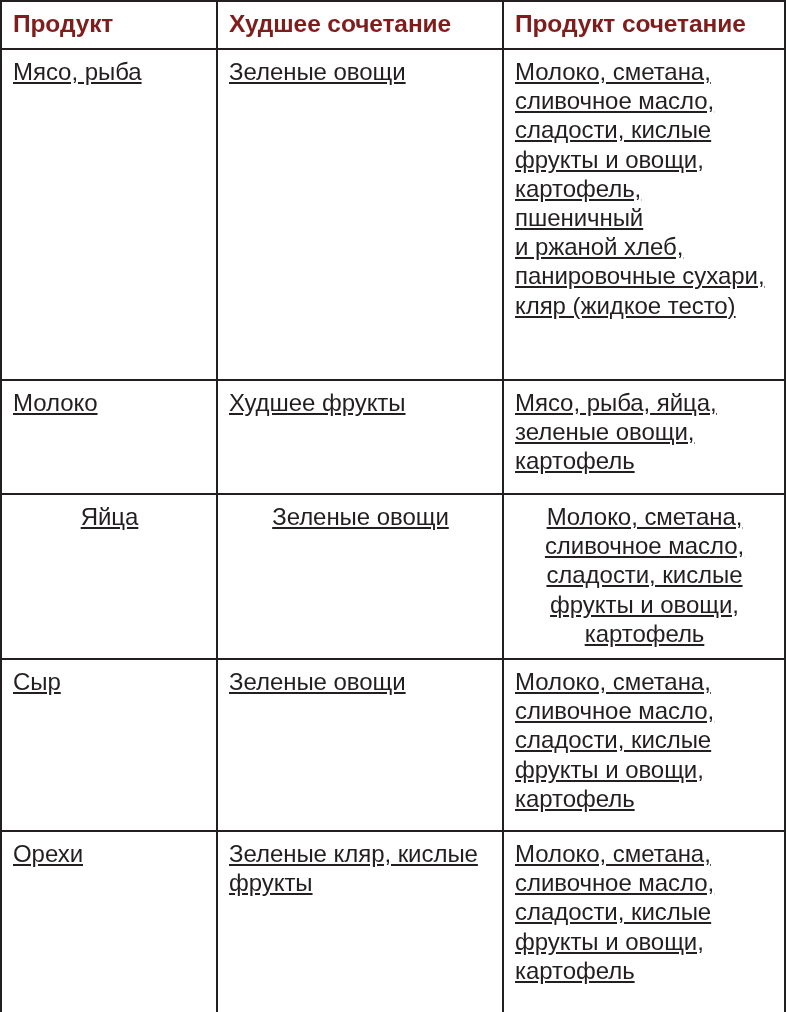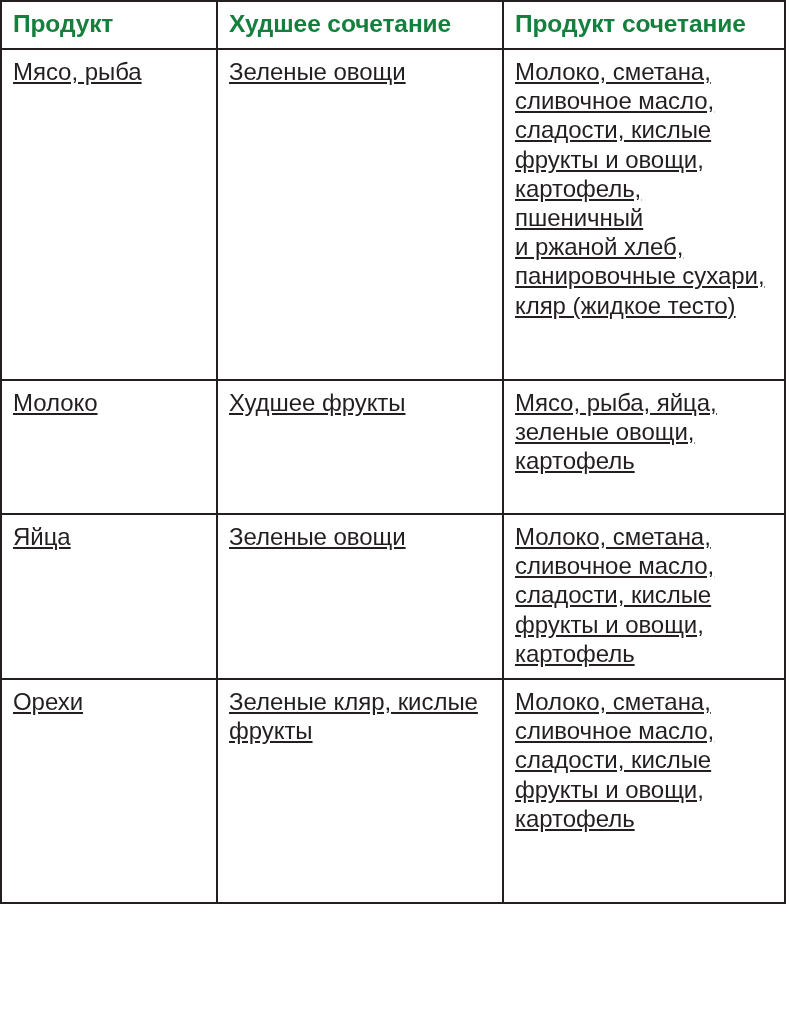--- a/index.html
+++ b/index.html
@@ -58,42 +58,42 @@
     border-bottom: none;
   }
 
   thead th {
     font-weight: bold;
     font-size: 24.5px;
     line-height: 29px;
     letter-spacing: -0.1px;
     padding-top: 6px;
     padding-bottom: 7px;
-    color: #15803d;
+    color: #7f1d1d;
     white-space: nowrap;
   }
 
   tbody td {
     font-weight: normal;
     font-size: 24px;
     line-height: 29.2px;
     letter-spacing: -0.05px;
     color: #231f20;
   }
 
   tbody td .cell-text {
     display: block;
     white-space: pre-line;
     text-decoration: underline;
   }
 
   
   tr[data-row="0"] td { height: 331px; }
-  tr[data-row="1"] td { height: 134px; }
-  tr[data-row="2"] td { height: 125px; }
+  tr[data-row="1"] td { height: 114px; }
+  tr[data-row="2"] td { height: 125px; text-align: center; }
   tr[data-row="3"] td { height: 172px; }
   tr[data-row="4"] td { height: 224px; margin-top: 18px; }
 </style>
 </head>
 <body>
 
 <div class="table-wrap">
   <table class="combo-table">
     <colgroup>
       <col class="c1">
@@ -135,20 +135,31 @@
         <td>
           <span class="cell-text">Яйца</span>
         </td>
         <td>
           <span class="cell-text">Зеленые овощи</span>
         </td>
         <td>
           <span class="cell-text">Молоко, сметана, сливочное масло, сладости, кислые фрукты и овощи, картофель</span>
         </td>
       </tr>
+      <tr data-row="3">
+        <td>
+          <span class="cell-text">Сыр</span>
+        </td>
+        <td>
+          <span class="cell-text">Зеленые овощи</span>
+        </td>
+        <td>
+          <span class="cell-text">Молоко, сметана, сливочное масло, сладости, кислые фрукты и овощи, картофель</span>
+        </td>
+      </tr>
       <tr data-row="4">
         <td>
           <span class="cell-text">Орехи</span>
         </td>
         <td>
           <span class="cell-text">Зеленые кляр, кислые фрукты</span>
         </td>
         <td>
           <span class="cell-text">Молоко, сметана, сливочное масло, сладости, кислые фрукты и овощи, картофель</span>
         </td>

